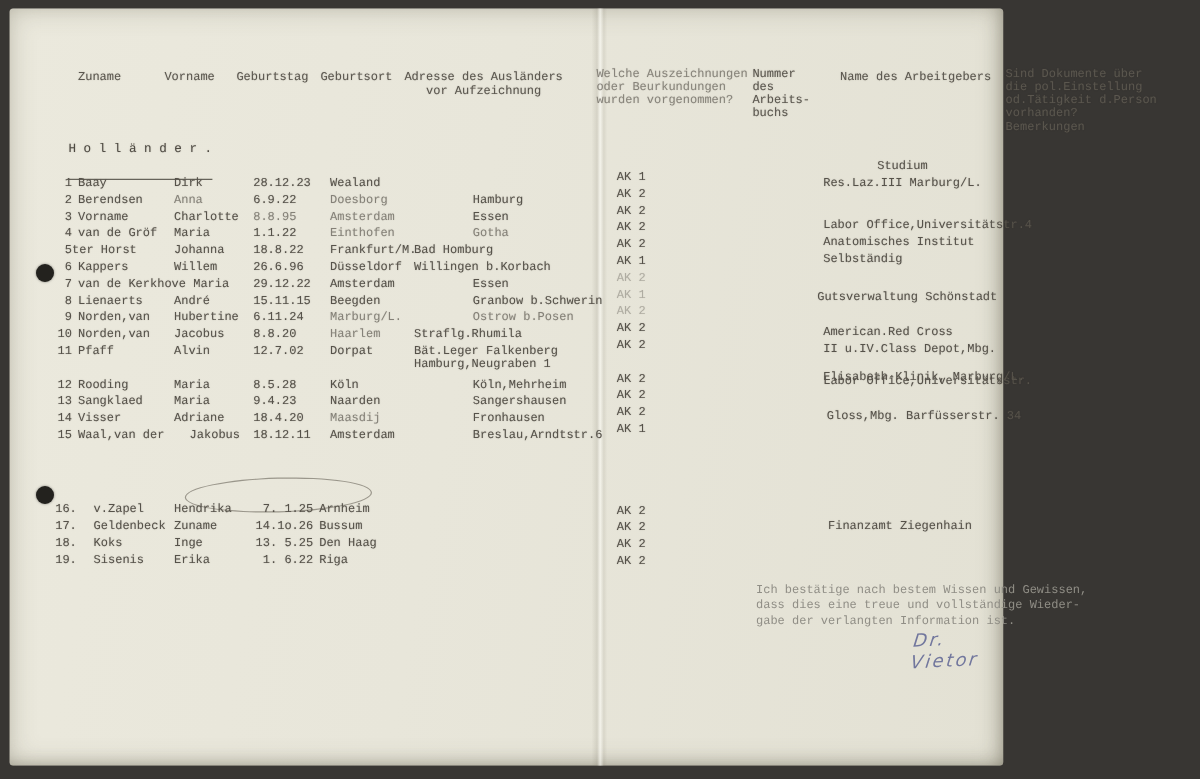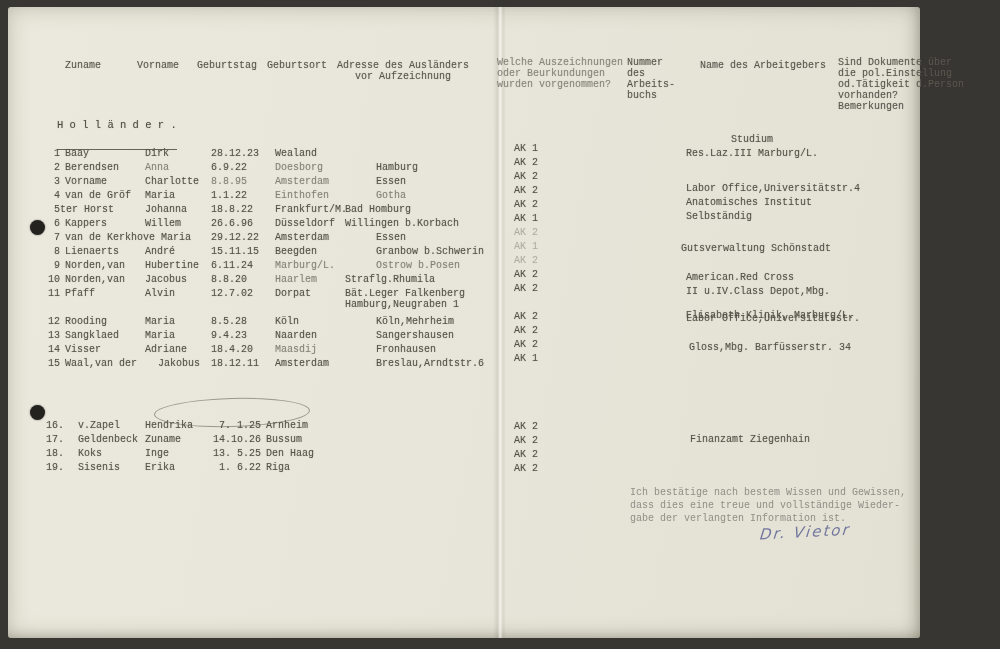--- a/index.html
+++ b/index.html
@@ -2,21 +2,21 @@
 <html><head>
 <meta charset="utf-8">
 <style>
   html,body{margin:0;padding:0;}
   body{
     width:1000px;height:649px;position:relative;overflow:hidden;
     background:#383633;
     font-family:"Liberation Mono","DejaVu Sans Mono",monospace;
   }
   .paper{
-    position:absolute;left:8px;top:7px;width:912px;height:631px;
+    position:absolute;left:8px;top:7px;width:828px;height:631px;
     background:linear-gradient(100deg,#ebe9dd 0%,#e8e6da 45%,#e3e1d4 100%);
     border-radius:3px;
     box-shadow:inset 0 0 22px rgba(95,90,72,.28), inset -10px 0 16px -10px rgba(80,74,58,.4), inset 0 -8px 14px -9px rgba(80,74,58,.35);
   }
   .fold{
     position:absolute;left:485px;top:0;width:13px;height:100%;
     background:linear-gradient(to right,rgba(115,110,94,0) 0%,rgba(115,110,94,.16) 35%,rgba(255,255,250,.55) 55%,rgba(115,110,94,.12) 78%,rgba(115,110,94,0) 100%);
   }
   .hole{position:absolute;width:15px;height:15px;border-radius:50%;background:#23221e;box-shadow:0 0 2px rgba(0,0,0,.5);}
   .t{
@@ -26,21 +26,21 @@
   }
   .hdr{color:#5b574f;}
   .row{position:absolute;left:0;width:100%;height:13px;}
   .num{left:36px;width:16px;text-align:right;}
   .zu{left:57px;}
   .vo{left:137px;}
   .vx{left:153px;}
   .da{left:203px;}
   .or{left:267px;}
   .adA{left:337px;}
-  .adB{left:368px;}
+  .adB{left:386px;}
   .ak{left:506px;top:-5px;}
   .num2{left:38px;width:22px;text-align:left;}
   .da2{left:197px;width:56px;text-align:right;}
   .or2{left:258px;}
   .ak2{left:506px;top:1px;}
   .soft{opacity:.68;}
   .faint{opacity:.38;}
   .title{
     font-size:10.5px;color:#4f4b43;display:inline-block;
     border-bottom:1px solid rgba(79,75,67,.85);padding-bottom:18px;

